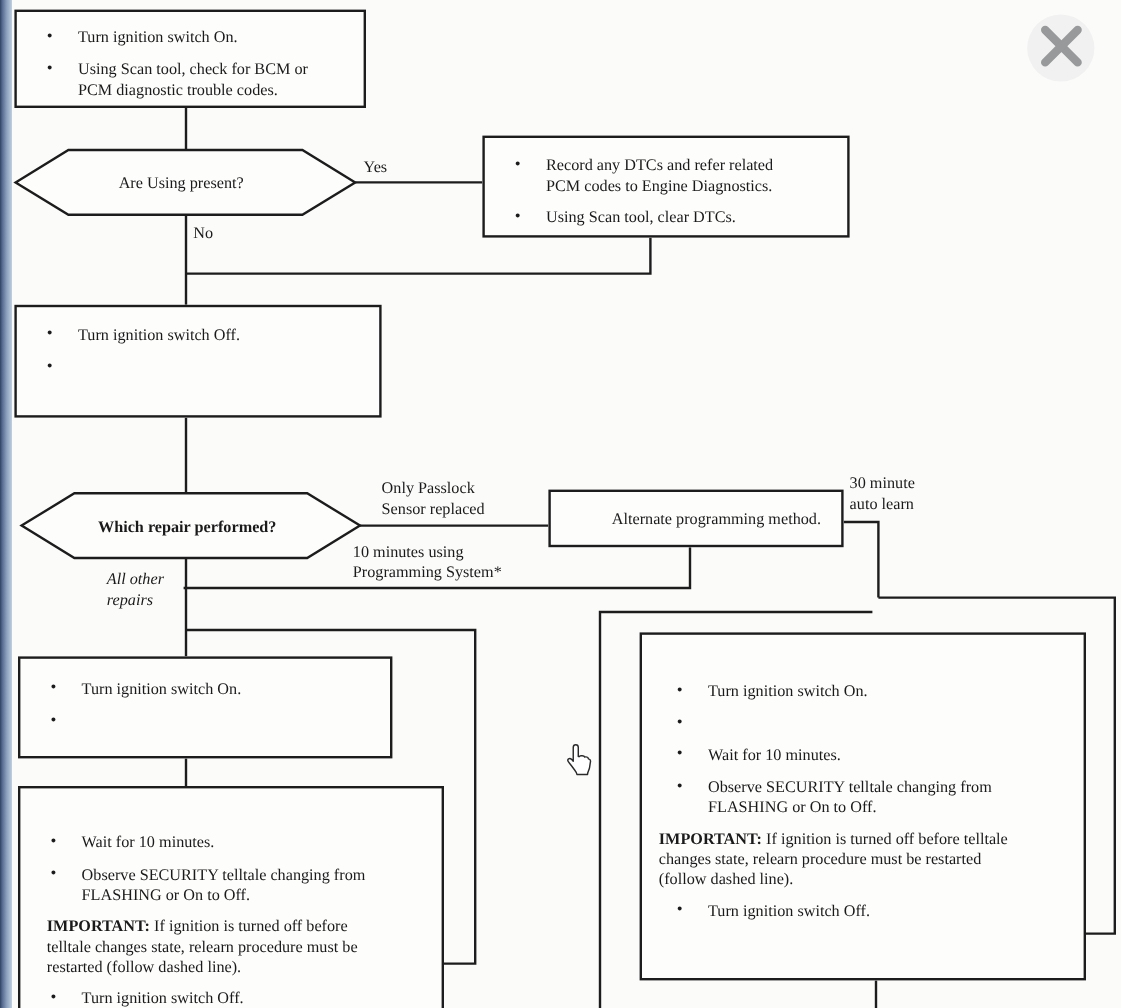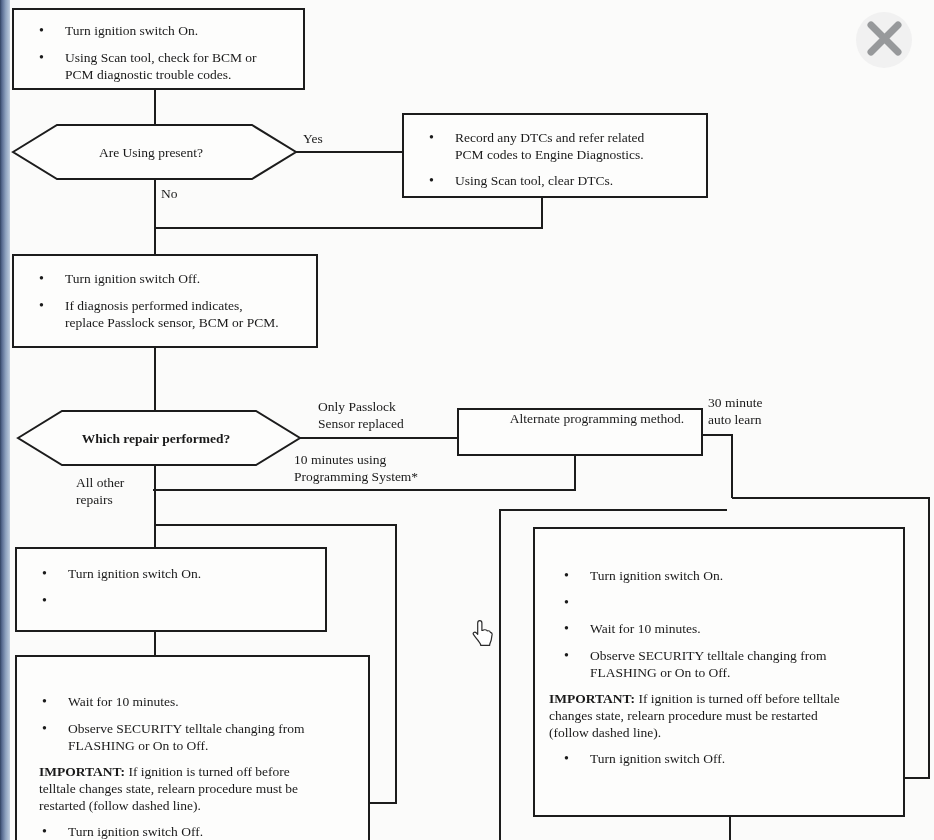--- a/index.html
+++ b/index.html
@@ -26,21 +26,21 @@
   }
   .bullet-row { display:flex; margin-bottom:9px; }
   .bullet-row .bullet { margin-left:15px; width:26px; flex:0 0 26px; font-size:14px; }
   .bullet-row .btext { flex:1; }
   .imp { padding-left:12px; margin-bottom:9px; }
   .imp b { font-weight:bold;margin-top:40px; }
   .diamond-label {
     position:absolute; z-index:2; text-align:center;
   }
   .edge-label { position:absolute; z-index:2; white-space:pre-line; }
-  .center-box { display:flex; justify-content:center; text-align:center;padding-left:34px; }
+  .center-box { display:flex; align-items:center; justify-content:center; text-align:center;padding-left:34px; }
   .close-btn {
     position:absolute; left:856px; top:12px; width:56px; height:56px;
     border-radius:50%; background:#f1f1f1; z-index:5;
     display:flex; align-items:center; justify-content:center;
     cursor:pointer; border:none;
   }
   .cursor-overlay { position:absolute; left:472px; top:619px; z-index:10; }
 </style>
 </head>
 <body>
@@ -107,26 +107,25 @@
   </div>
 </div>
 
 <div class="fc-box" style="left:12px;top:254px;width:306px;height:94px;padding:14px 36px 4px 10px;">
   <div class="bullet-row">
     <span class="bullet">•</span>
     <span class="btext">Turn ignition switch Off.</span>
   </div>
   <div class="bullet-row">
     <span class="bullet">•</span>
-    <span class="btext">If diagnosis performed indicates, replace Passlock sensor, BCM or PCM.</span>
   </div>
 </div>
 
 <div class="diamond-label" style="left:40px;top:430px;width:232px;font-weight:bold;">Which repair performed?</div>
-<div class="edge-label" style="left:76px;top:474px;">All other
+<div class="edge-label" style="left:89px;top:474px;font-style:italic;">All other
 repairs</div>
 <div class="edge-label" style="left:318px;top:398px;">Only Passlock
 Sensor replaced</div>
 <div class="edge-label" style="left:294px;top:451px;">10 minutes using
 Programming System*</div>
 <div class="edge-label" style="left:708px;top:394px;">30 minute
 auto learn</div>
 
 <div class="fc-box center-box" style="left:457px;top:408px;width:246px;height:48px;">
   <span>Alternate programming method.</span>

